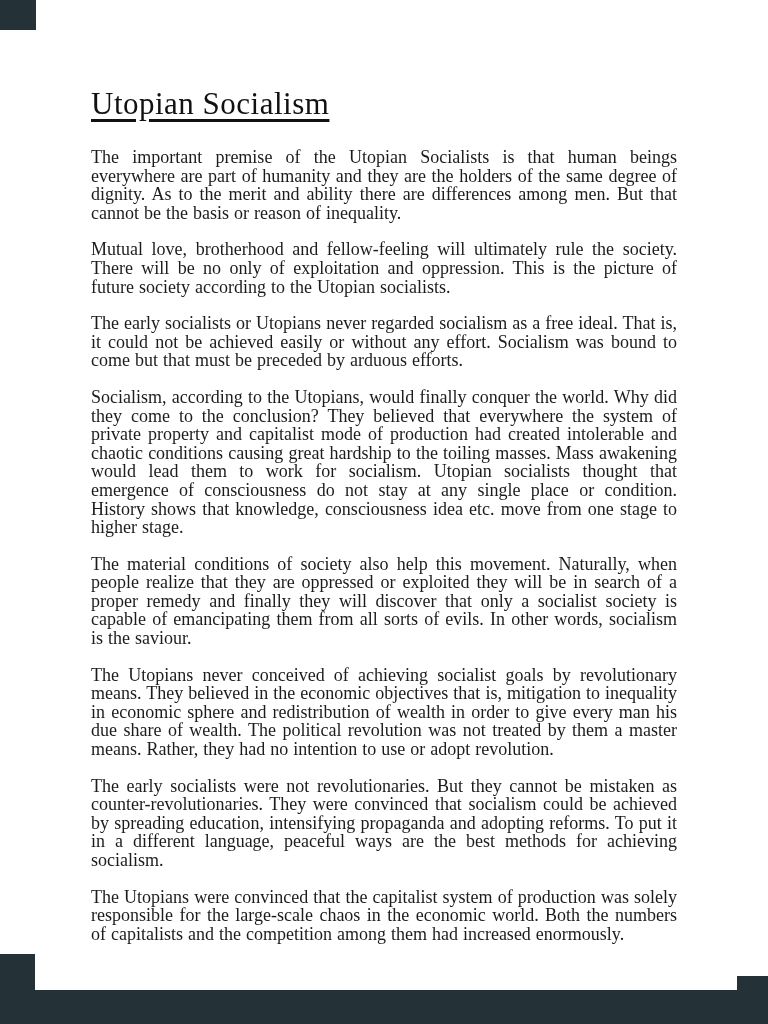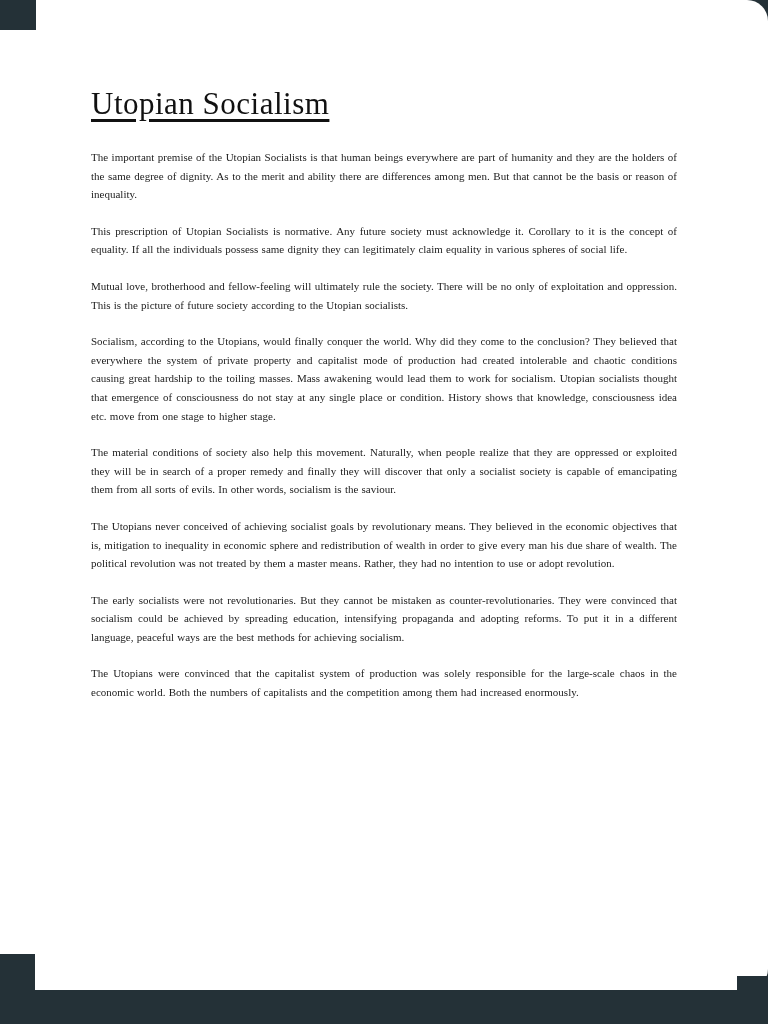--- a/index.html
+++ b/index.html
@@ -17,21 +17,20 @@
   .page {
     position: absolute;
     left: 0;
     top: 0;
     width: 768px;
     height: 990px;
     background: #ffffff;
     box-sizing: border-box;
     padding: 86px 91px 0 91px;
     color: #1c1c1c;
-    border-radius: 21px;
   }
   
   .corner-top-left {
     position: absolute;
     left: 0;
     top: 0;
     width: 36px;
     height: 30px;
     background: #243137;
   }
@@ -62,39 +61,39 @@
   h1.doc-title {
     font-size: 31px;
     font-weight: normal;
     margin: 0 0 26px 0;
     text-decoration: underline;
     text-underline-offset: 5px;
     letter-spacing: 0.5px;
     color: #111111;
   }
   .doc-body p {
-    font-size: 11px;
+    font-size: 18px;
     line-height: 18.6px;
     text-align: justify;
     margin: 0 0 18px 0;
     word-spacing: 0.5px;
   }
   .doc-body p:last-child {
     margin-bottom: 0;
   }
 </style>
 </head>
 <body>
 
 <div class="page">
   <h1 class="doc-title">Utopian Socialism </h1>
   <div class="doc-body">
     <p>The important premise of the Utopian Socialists is that human beings everywhere are part of humanity and they are the holders of the same degree of dignity. As to the merit and ability there are differences among men. But that cannot be the basis or reason of inequality.</p>
-    <p>This prescription of Utopian Socialists is normative. Any future society must acknowledge it. Corollary to it is the concept of equality. If all the individuals possess same dignity they can legitimately claim equality in various spheres of social life.</p>
     <p>Mutual love, brotherhood and fellow-feeling will ultimately rule the society. There will be no only of exploitation and oppression. This is the picture of future society according to the Utopian socialists.</p>
+    <p>The early socialists or Utopians never regarded socialism as a free ideal. That is, it could not be achieved easily or without any effort. Socialism was bound to come but that must be preceded by arduous efforts.</p>
     <p>Socialism, according to the Utopians, would finally conquer the world. Why did they come to the conclusion? They believed that everywhere the system of private property and capitalist mode of production had created intolerable and chaotic conditions causing great hardship to the toiling masses. Mass awakening would lead them to work for socialism. Utopian socialists thought that emergence of consciousness do not stay at any single place or condition. History shows that knowledge, consciousness idea etc. move from one stage to higher stage.</p>
     <p>The material conditions of society also help this movement. Naturally, when people realize that they are oppressed or exploited they will be in search of a proper remedy and finally they will discover that only a socialist society is capable of emancipating them from all sorts of evils. In other words, socialism is the saviour.</p>
     <p>The Utopians never conceived of achieving socialist goals by revolutionary means. They believed in the economic objectives that is, mitigation to inequality in economic sphere and redistribution of wealth in order to give every man his due share of wealth. The political revolution was not treated by them a master means. Rather, they had no intention to use or adopt revolution.</p>
     <p>The early socialists were not revolutionaries. But they cannot be mistaken as counter-revolutionaries. They were convinced that socialism could be achieved by spreading education, intensifying propaganda and adopting reforms. To put it in a different language, peaceful ways are the best methods for achieving socialism.</p>
     <p>The Utopians were convinced that the capitalist system of production was solely responsible for the large-scale chaos in the economic world. Both the numbers of capitalists and the competition among them had increased enormously.</p>
   </div>
 </div>
 
 <div class="corner-top-left"></div>
 <div class="corner-bottom-left"></div>

